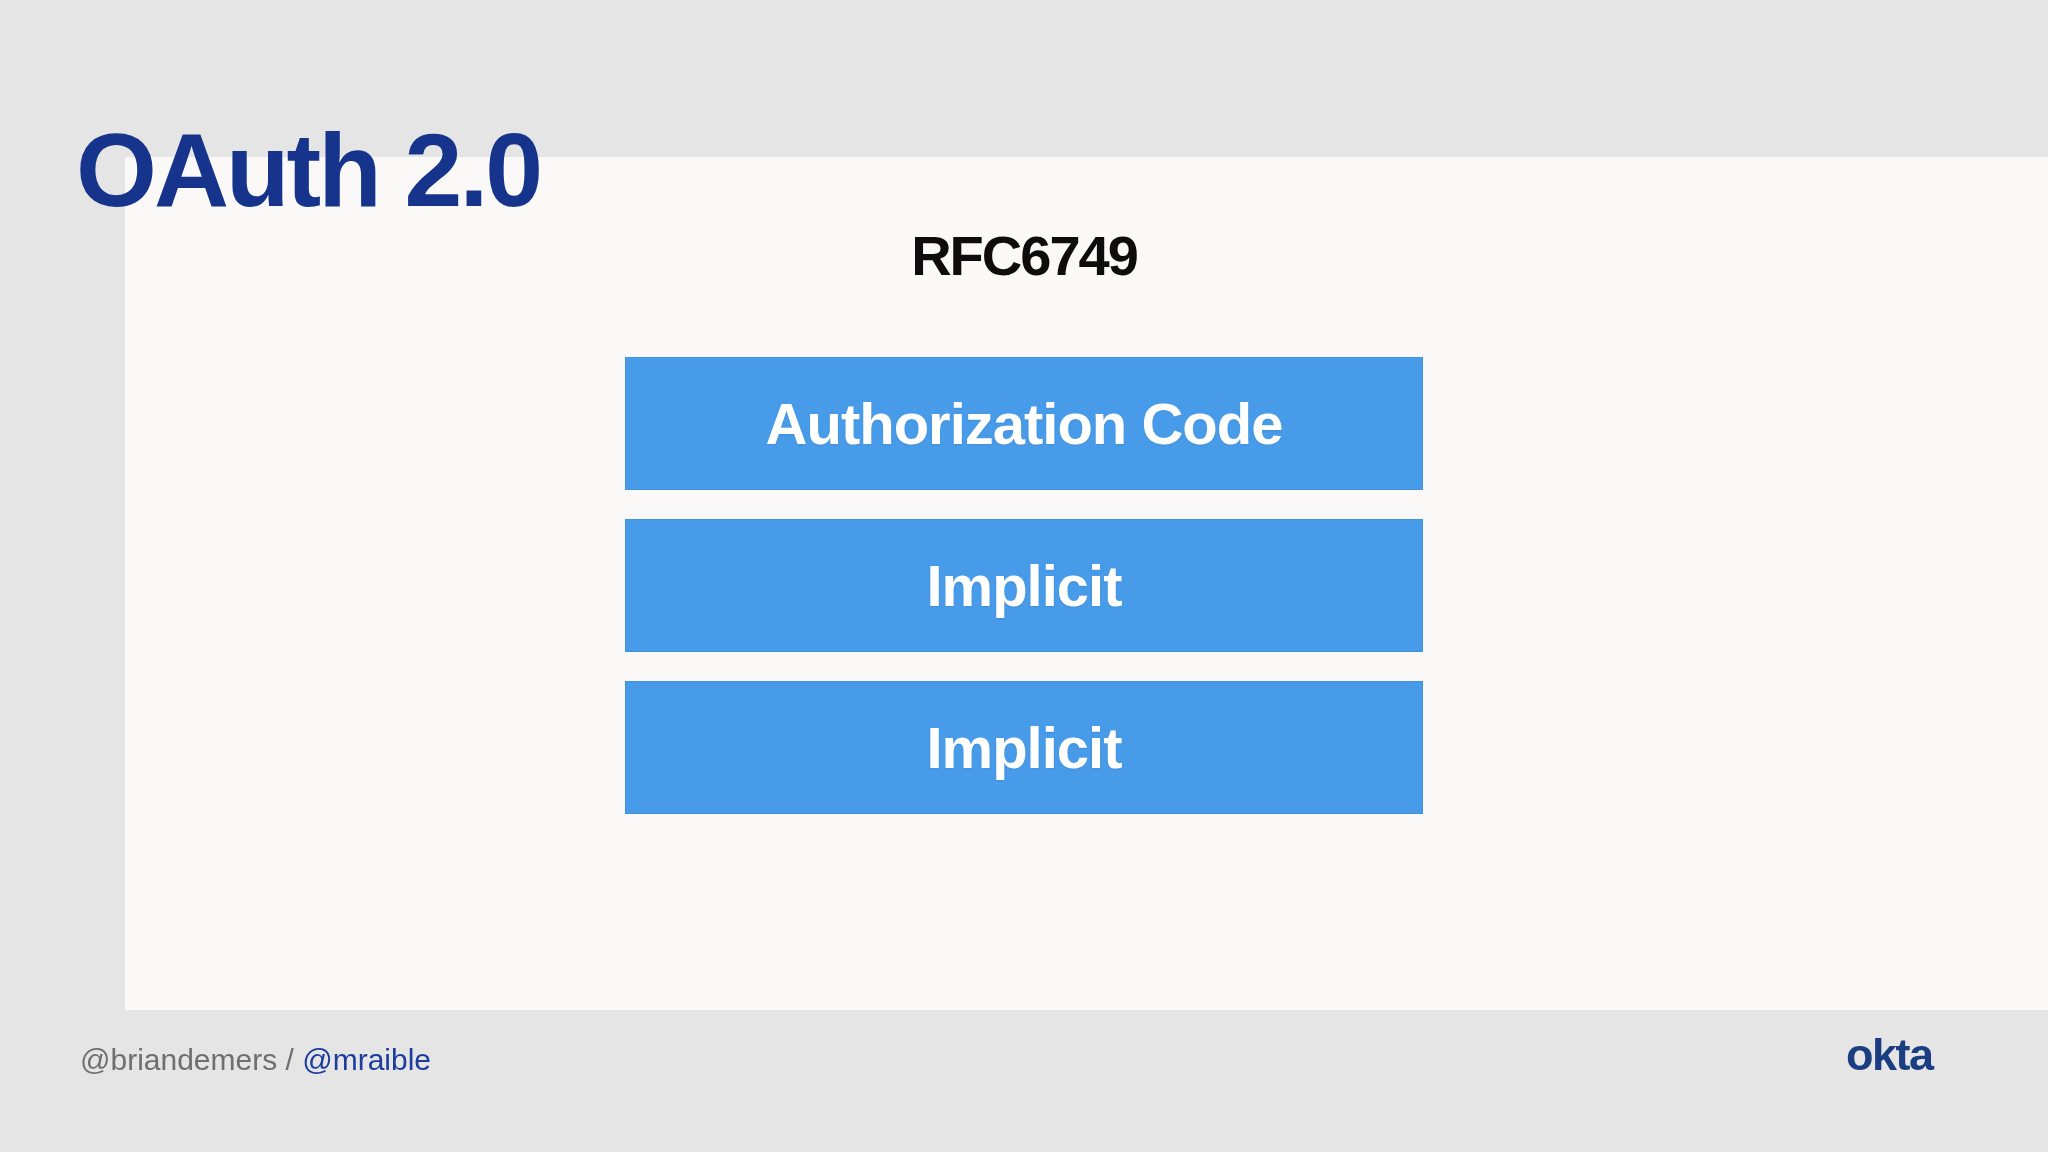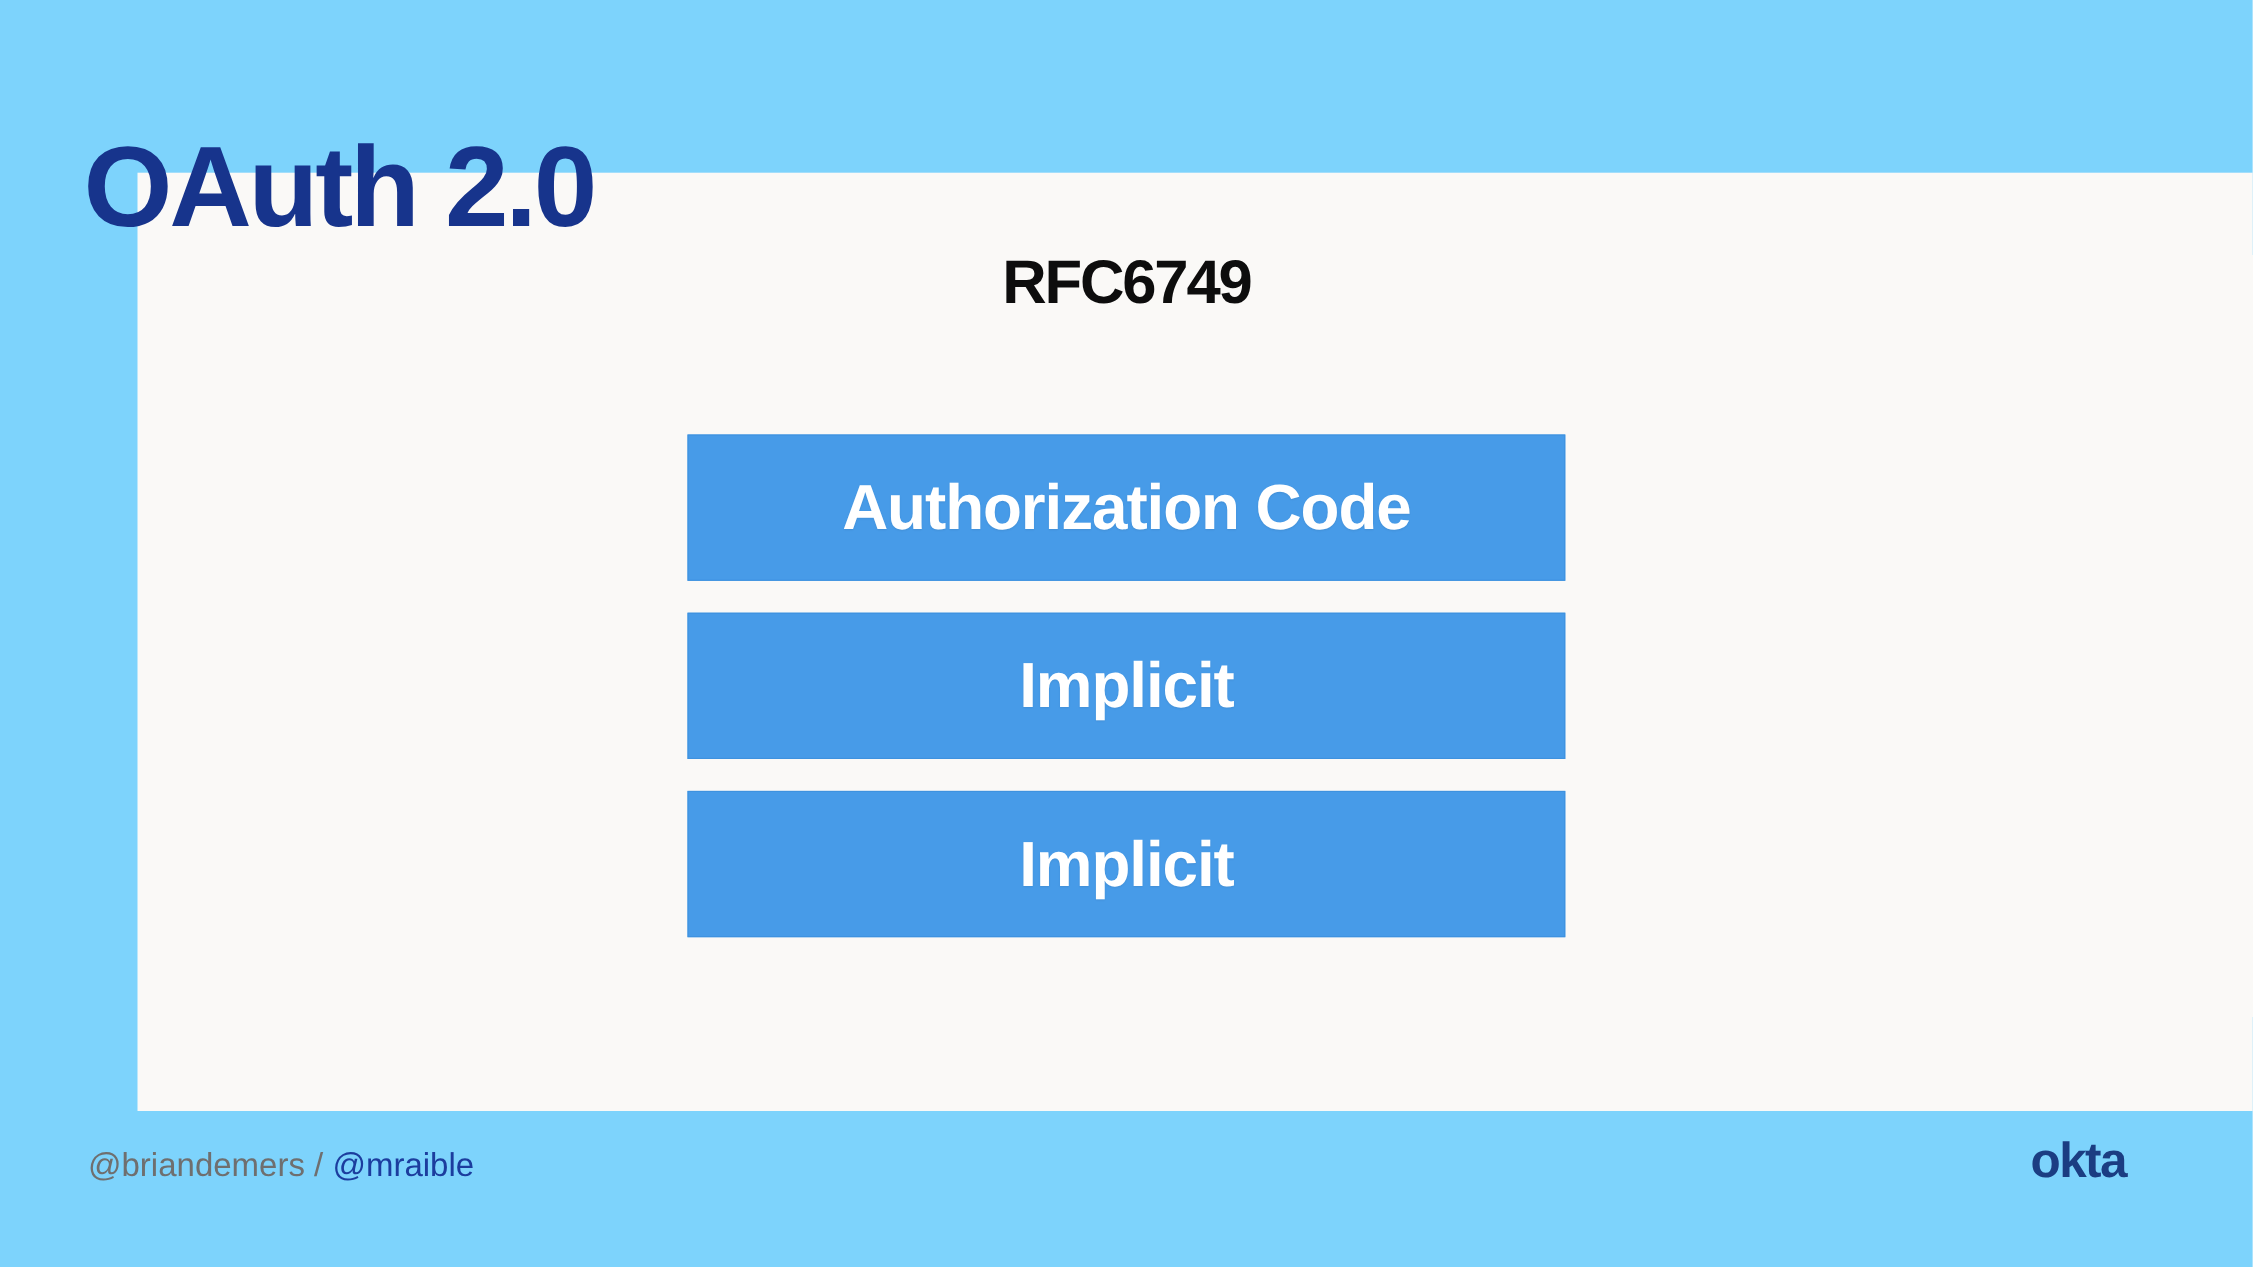--- a/index.html
+++ b/index.html
@@ -8,21 +8,21 @@
     width: 2048px;
     height: 1152px;
     background: #ffffff;
     overflow: hidden;
     font-family: "Liberation Sans", sans-serif;
   }
   .slide {
     position: relative;
     width: 2048px;
     height: 1152px;
-    background: #7dd3fc;
+    background: #e5e5e5;
     text-decoration: underline;
   }
   
   .content-panel {
     position: absolute;
     left: 125px;
     top: 157px;
     width: 1923px;
     height: 853px;
     background: #faf9f7;
@@ -57,21 +57,20 @@
     line-height: 1;
   }
   .bars {
     position: absolute;
     top: 357px;
     left: 0;
     width: 100%;
     display: flex;
     flex-direction: column;
     gap: 29px;
-    margin-top: 38px;
   }
   .bar {
     height: 133px;
     background: #479be8;
     border: 1px solid #3e92df;
     box-sizing: border-box;
     display: flex;
     align-items: center;
     justify-content: center;
     color: #ffffff;

